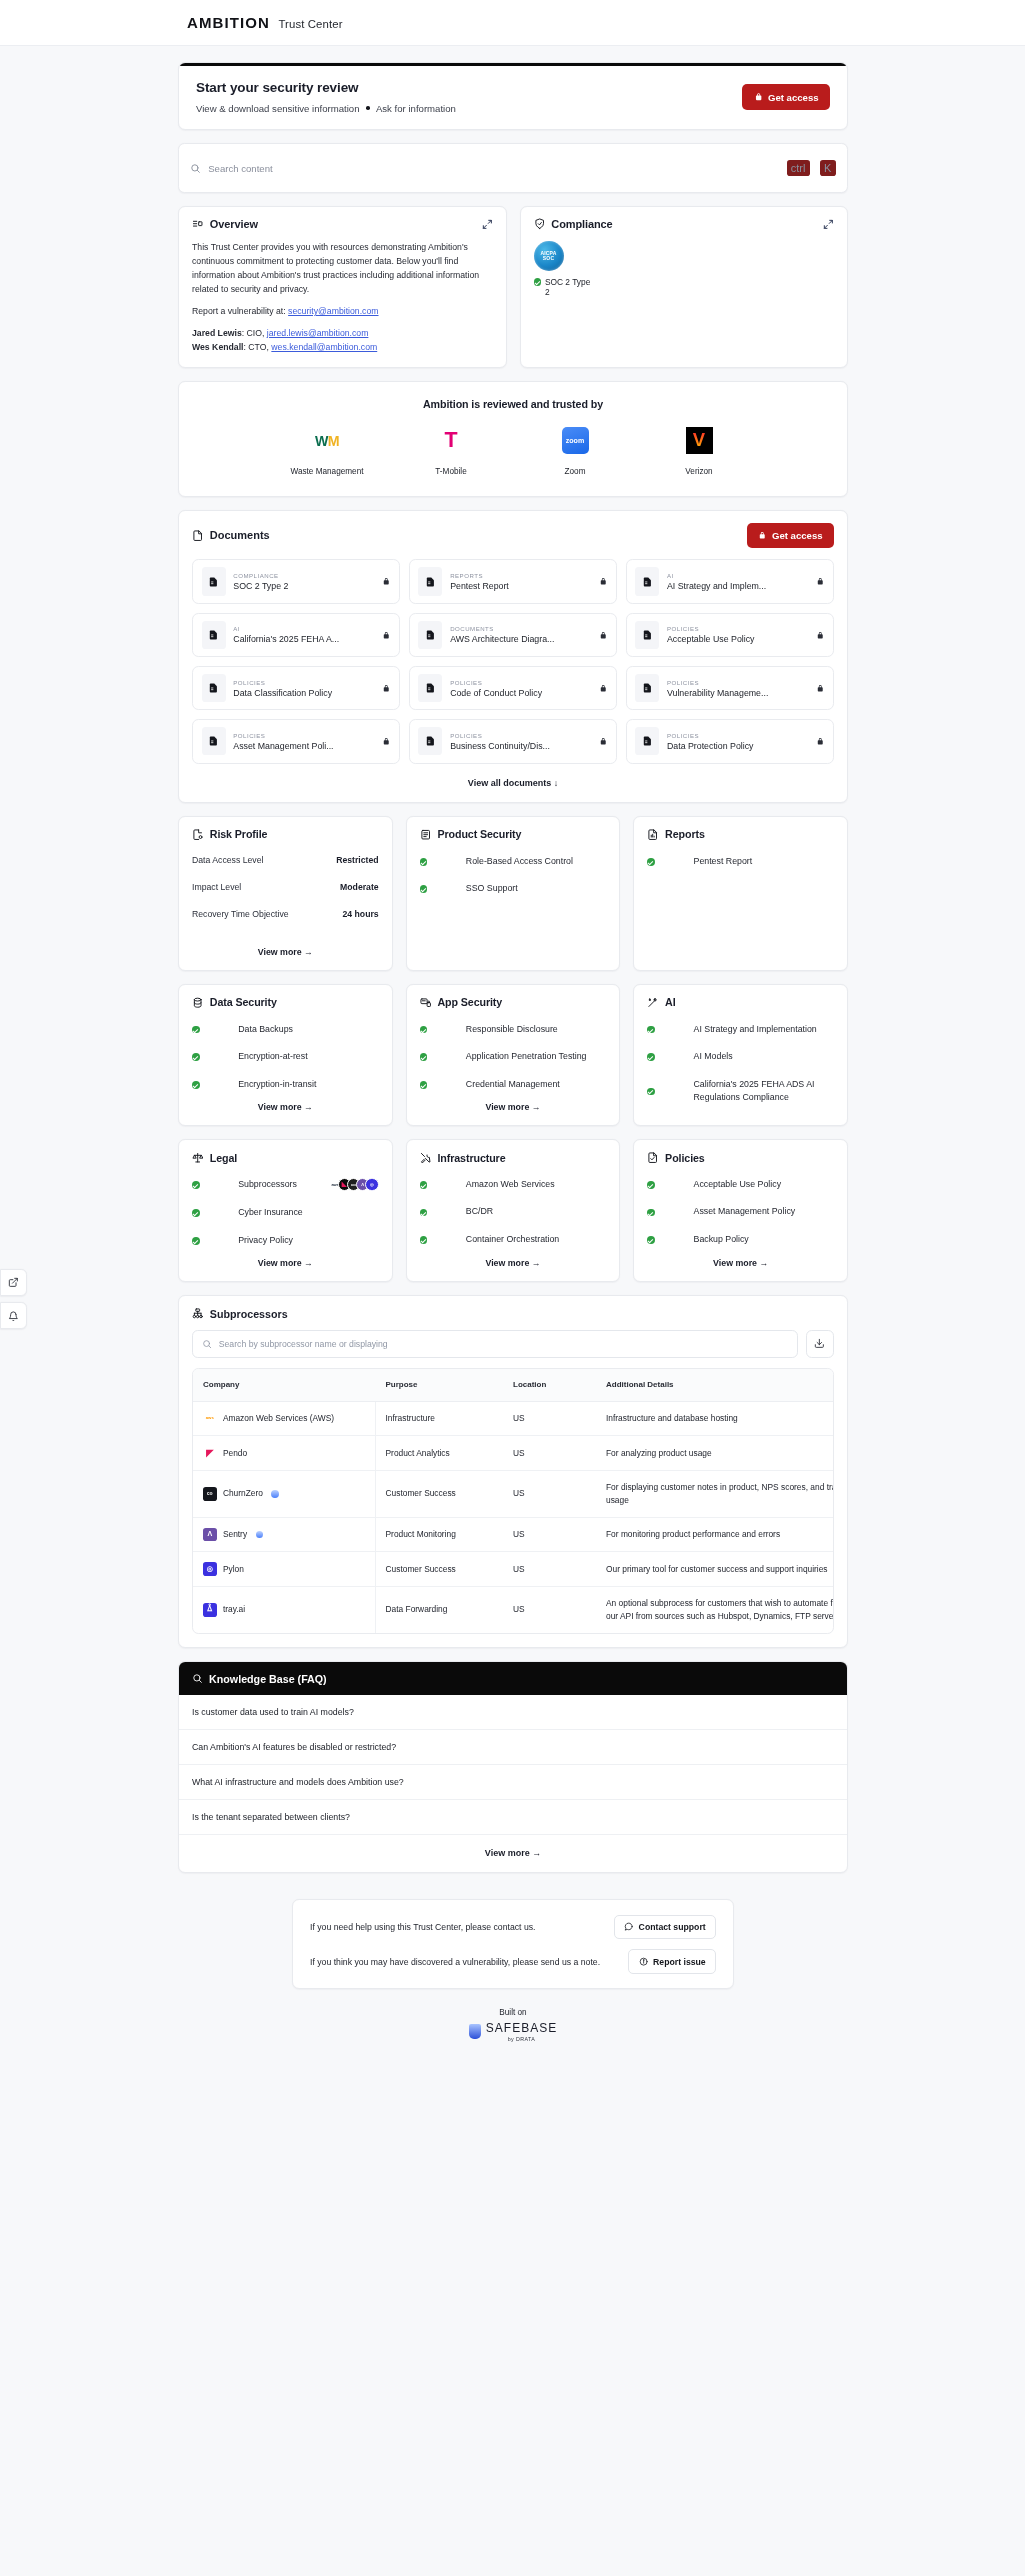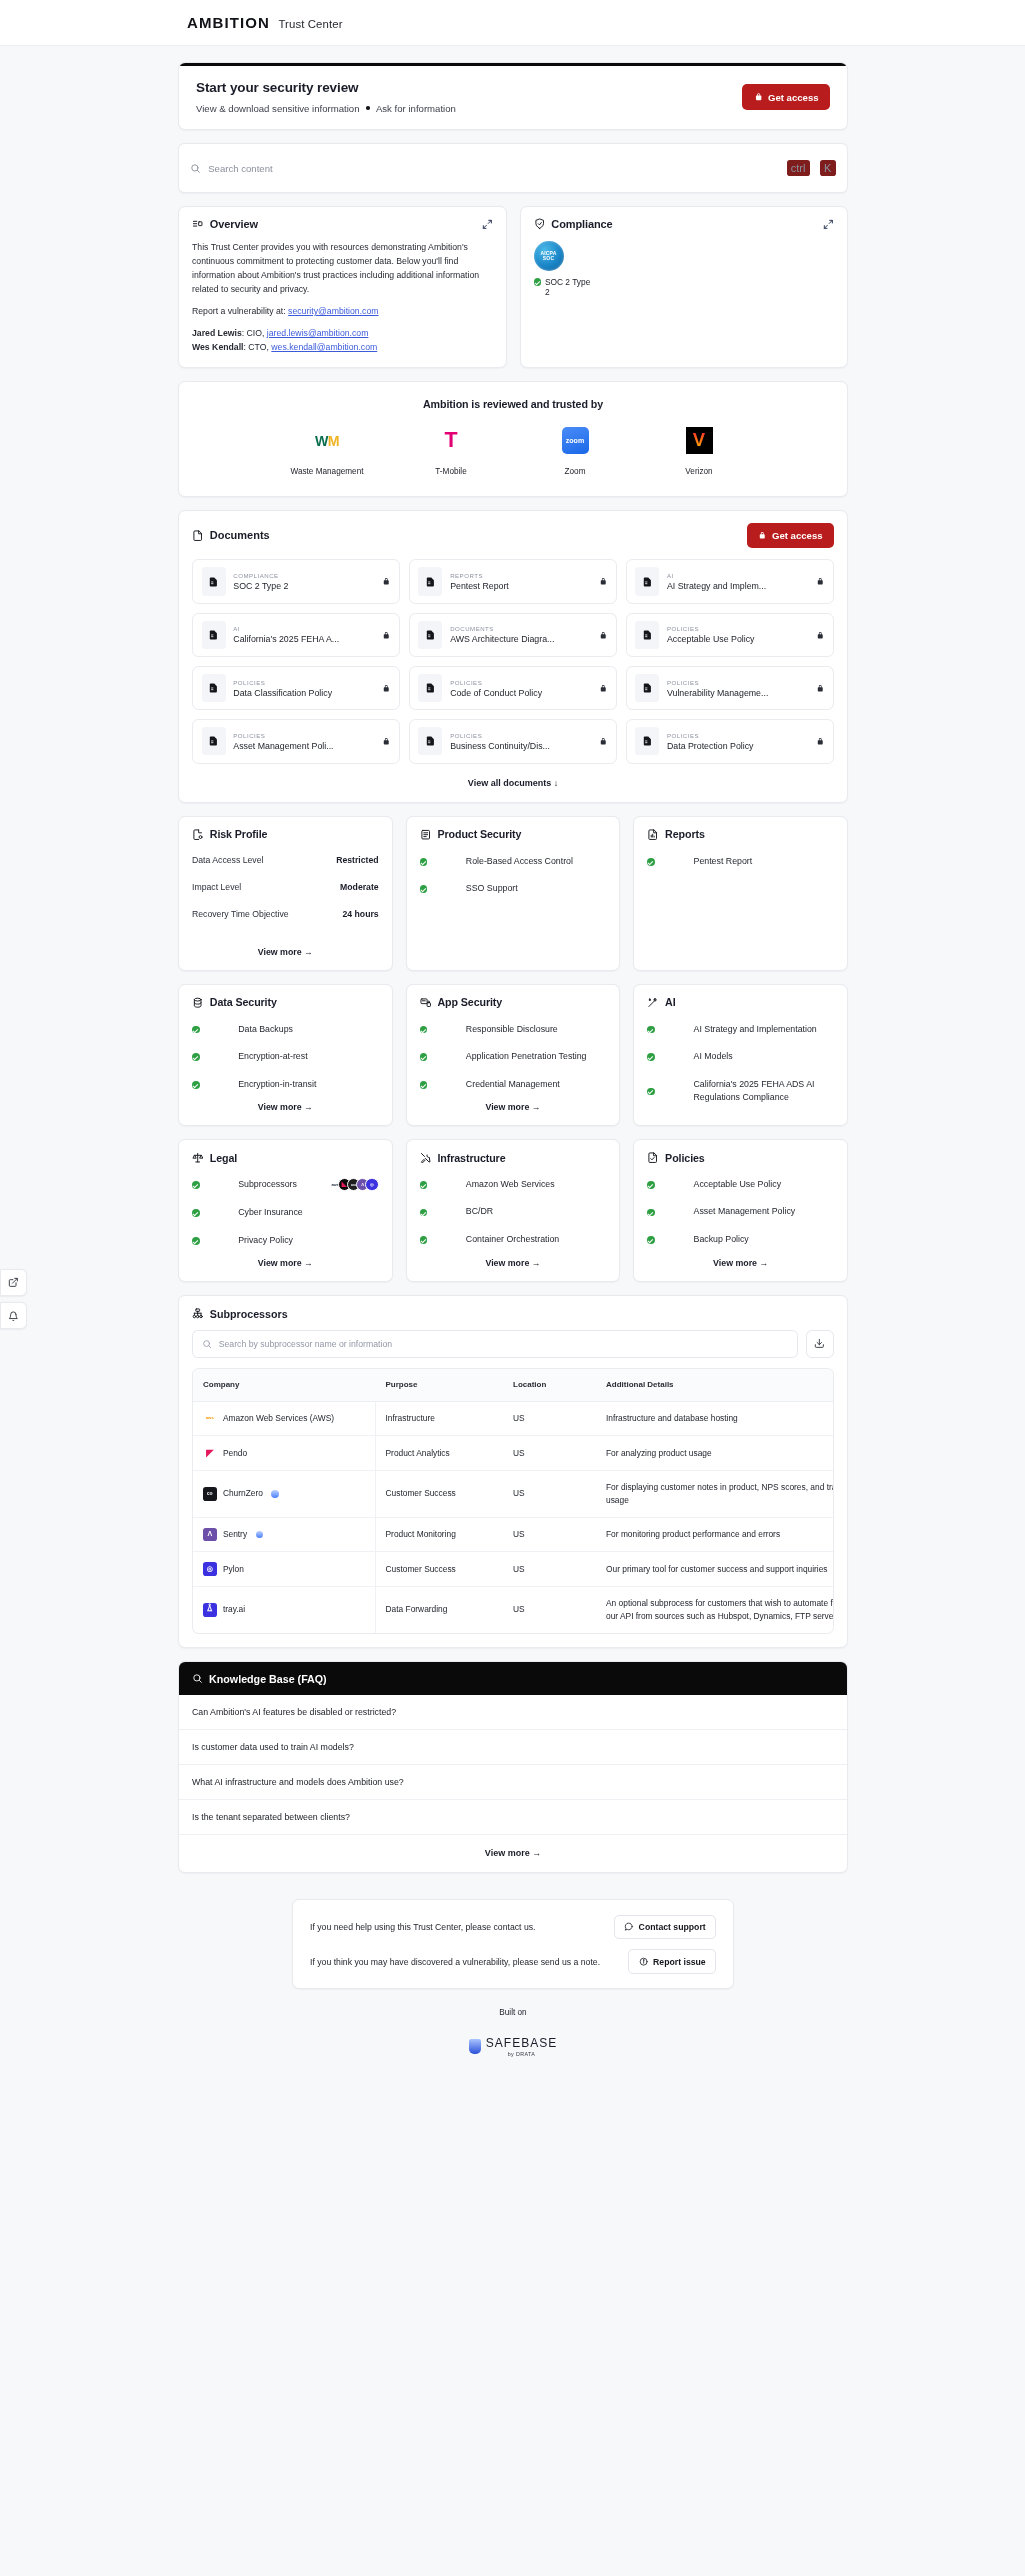--- a/index.html
+++ b/index.html
@@ -161,21 +161,21 @@
 
   
   .help { width: 442px; margin: 26px auto 0 auto; padding: 14.2px 17px; }
   .help-row { display:flex; align-items:center; justify-content:space-between; gap:10px; margin-bottom: 10px;}
   .help-row:last-child { margin-bottom:0; }
   .help-row .txt { font-size:8.7px; color:#23262f; }
   .btn-light { border:0.7px solid #e2e5ea; background:#fff; border-radius:5px; padding:6.4px 9.3px;
                font-size:8.7px; font-weight:700; display:flex; align-items:center; gap:5px; cursor:pointer;
                font-family:"Liberation Sans", sans-serif; color:#14161c; white-space:nowrap;}
   .builton { text-align:center; margin: 18.5px 0 28.5px 0; }
-  .builton .b1 { font-size:8.2px; color:#23262f; margin-bottom:19px; }
+  .builton .b1 { font-size:8.2px; color:#23262f; margin-bottom:4px; }
   .sb { display:flex; align-items:center; justify-content:center; gap:5px; }
   .sb-mark { width:12px;height:15px; background:linear-gradient(180deg,#a9c4ff,#2b4fd8); border-radius: 2.1px 2.1px 5px 5px; }
   .sb-txt { font-size:12px; letter-spacing:1px; color:#1a1d29; font-weight:500;}
   .sb-sub { font-size:5.3px; letter-spacing:0.4px; color:#30343f; text-align:center; margin-top:0.7px; }
 
   
   .side { position:absolute; left: 0; top: 1269px; }
   .side-btn { width: 27px; height: 27px; background:#fff; border:0.7px solid #e8eaee;
               border-radius: 0 5.7px 5.7px 0; display:flex; align-items:center; justify-content:center;
               margin-bottom: 6.4px; box-shadow: 0 0.7px 1.4px rgba(16,24,40,.05); cursor:pointer; }
@@ -877,21 +877,21 @@
           </h4>
 
         <div class="sub-search-row">
           <div class="sub-search">
             <span>
                 <svg width="10" height="10" viewBox="0 0 24 24" fill="none" stroke="#9198a6" stroke-width="2" stroke-linecap="round">
                   <circle cx="11" cy="11" r="7"></circle>
                   <line x1="21" y1="21" x2="16.65" y2="16.65"></line>
                 </svg>
               </span>
-            <span class="ph">Search by subprocessor name or information</span>
+            <span class="ph">Search by subprocessor name or displaying</span>
           </div>
           <div class="dl-btn">
             <span>
                 <svg width="10.7" height="10.7" viewBox="0 0 24 24" fill="none" stroke="#2a2d36" stroke-width="2" stroke-linecap="round" stroke-linejoin="round">
                   <path d="M21 15v4a2 2 0 0 1-2 2H5a2 2 0 0 1-2-2v-4"></path>
                   <polyline points="7 10 12 15 17 10"></polyline>
                   <line x1="12" y1="15" x2="12" y2="3"></line>
                 </svg>
               </span>
           </div>
@@ -984,22 +984,22 @@
       <div class="card faq">
         <div class="faq-head">
           <span>
               <svg width="10.7" height="10.7" viewBox="0 0 24 24" fill="none" stroke="#fff" stroke-width="2" stroke-linecap="round">
                 <circle cx="11" cy="11" r="7"></circle>
                 <line x1="21" y1="21" x2="16.65" y2="16.65"></line>
               </svg>
             </span>
           <span>Knowledge Base (FAQ)</span>
         </div>
+        <div class="faq-item">Is customer data used to train AI models?</div>
         <div class="faq-item">Can Ambition's AI features be disabled or restricted?</div>
-        <div class="faq-item">Is customer data used to train AI models?</div>
         <div class="faq-item">What AI infrastructure and models does Ambition use?</div>
         <div class="faq-item">Is the tenant separated between clients?</div>
         <div class="faq-more"><span>View more</span><span> →</span></div>
       </div>
 
       <div class="card help">
         <div class="help-row">
           <span class="txt">If you need help using this Trust Center, please contact us.</span>
           <button class="btn-light">
             <span>

